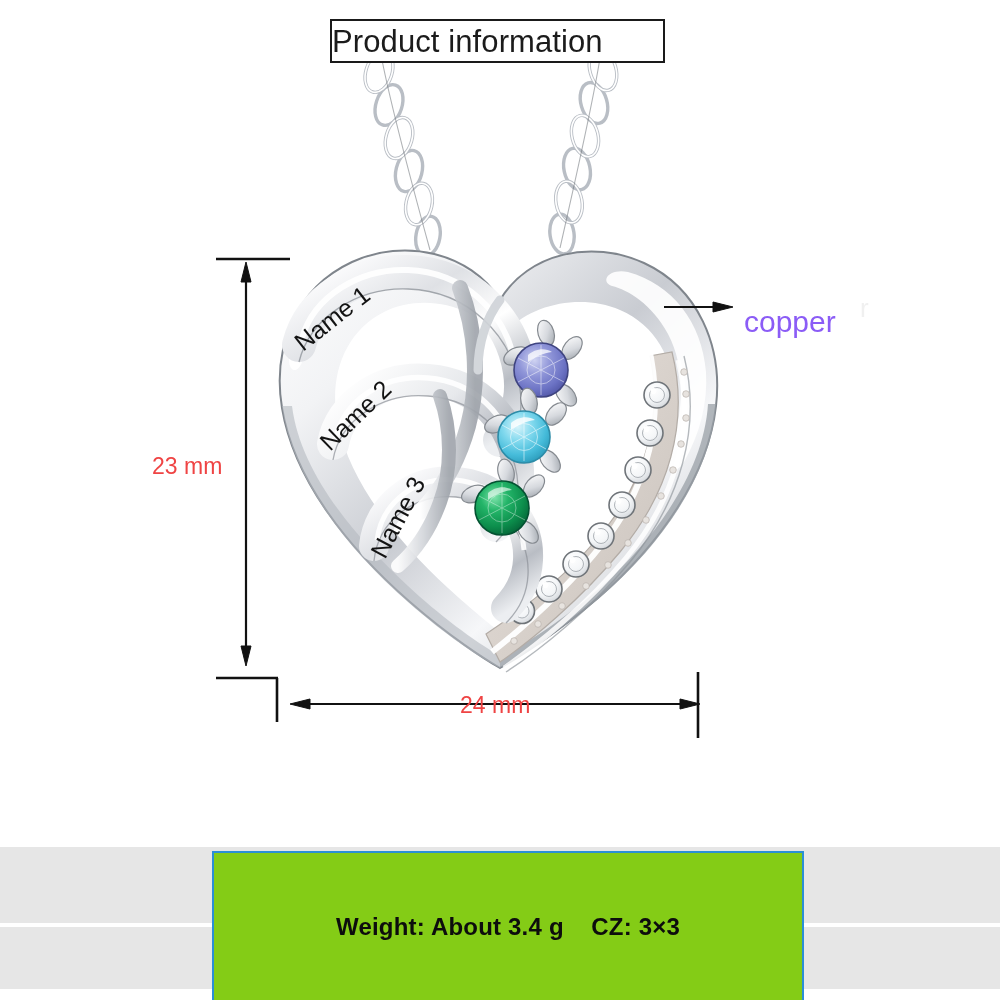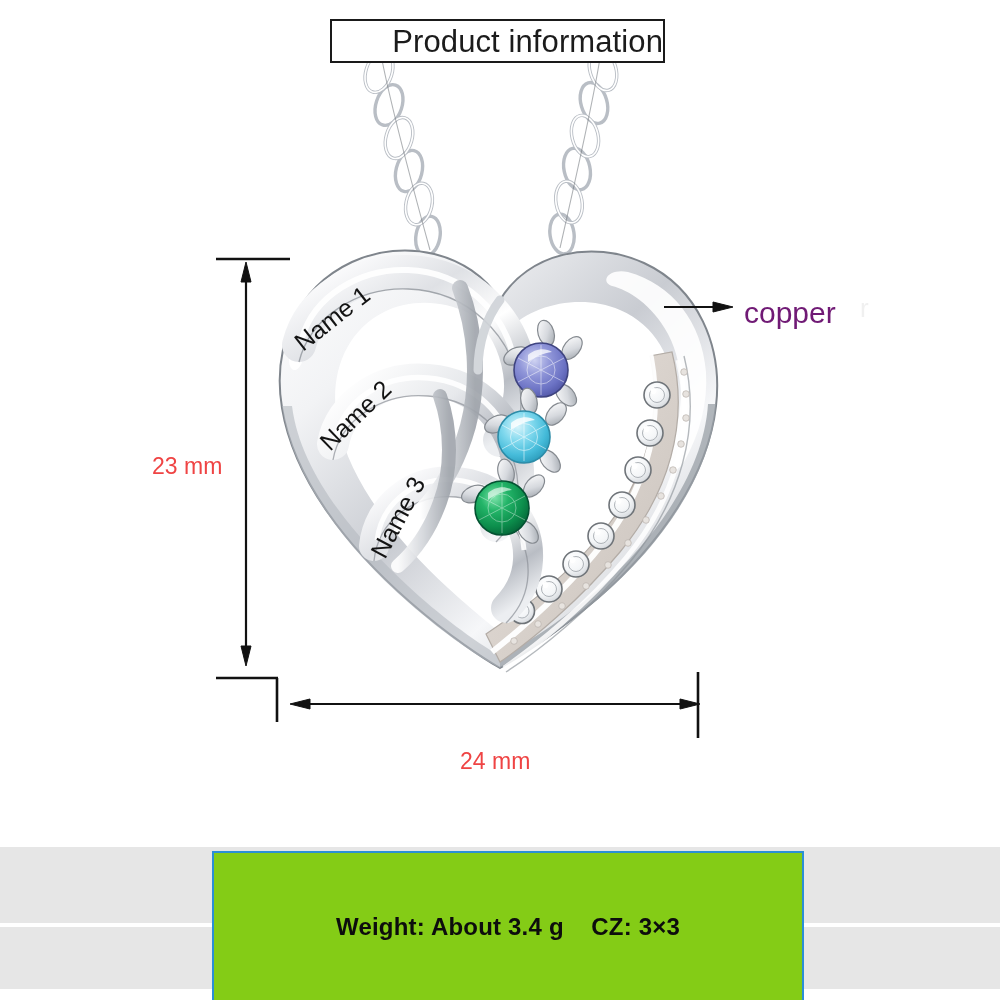--- a/index.html
+++ b/index.html
@@ -12,40 +12,40 @@
   }
   #stage { position: absolute; inset: 0; }
 
   
   .title-box {
     position: absolute;
     left: 330px; top: 19px;
     width: 335px; height: 44px;
     border: 2px solid #1a1a1a;
     background: #ffffff;
-    display: flex; align-items: center; justify-content: flex-end;
+    display: flex; align-items: center; justify-content: flex-start;
   }
   .title-box .title-text {
     font-size: 31px; font-weight: 400; letter-spacing: .1px;
     color: #1b1b1b; line-height: 1; white-space: nowrap;
   }
 
   
   .wm { position: absolute; color: #f0f0f0; font-size: 26px; pointer-events: none;
         user-select: none; }
 
   
   .dim-label {
     position: absolute; font-size: 23px; color: #ef4444; white-space: nowrap;
   }
   #dim-v-label { left: 152px; top: 453px; }
-  #dim-h-label { left: 460px; top: 748px; }
+  #dim-h-label { left: 460px; top: 692px; }
   #callout-label {
-    position: absolute; left: 744px; top: 296px;
-    font-size: 30px; color: #701a75; white-space: nowrap;
+    position: absolute; left: 744px; top: 305px;
+    font-size: 30px; color: #8b5cf6; white-space: nowrap;
   }
 
   
   .band { position: absolute; left: 0; width: 1000px; background: #e6e6e6; }
   #band-top { top: 847px; height: 76px; }
   #band-bottom { top: 927px; height: 62px; }
 
   .info-box {
     position: absolute;
     left: 212px; top: 851px;

